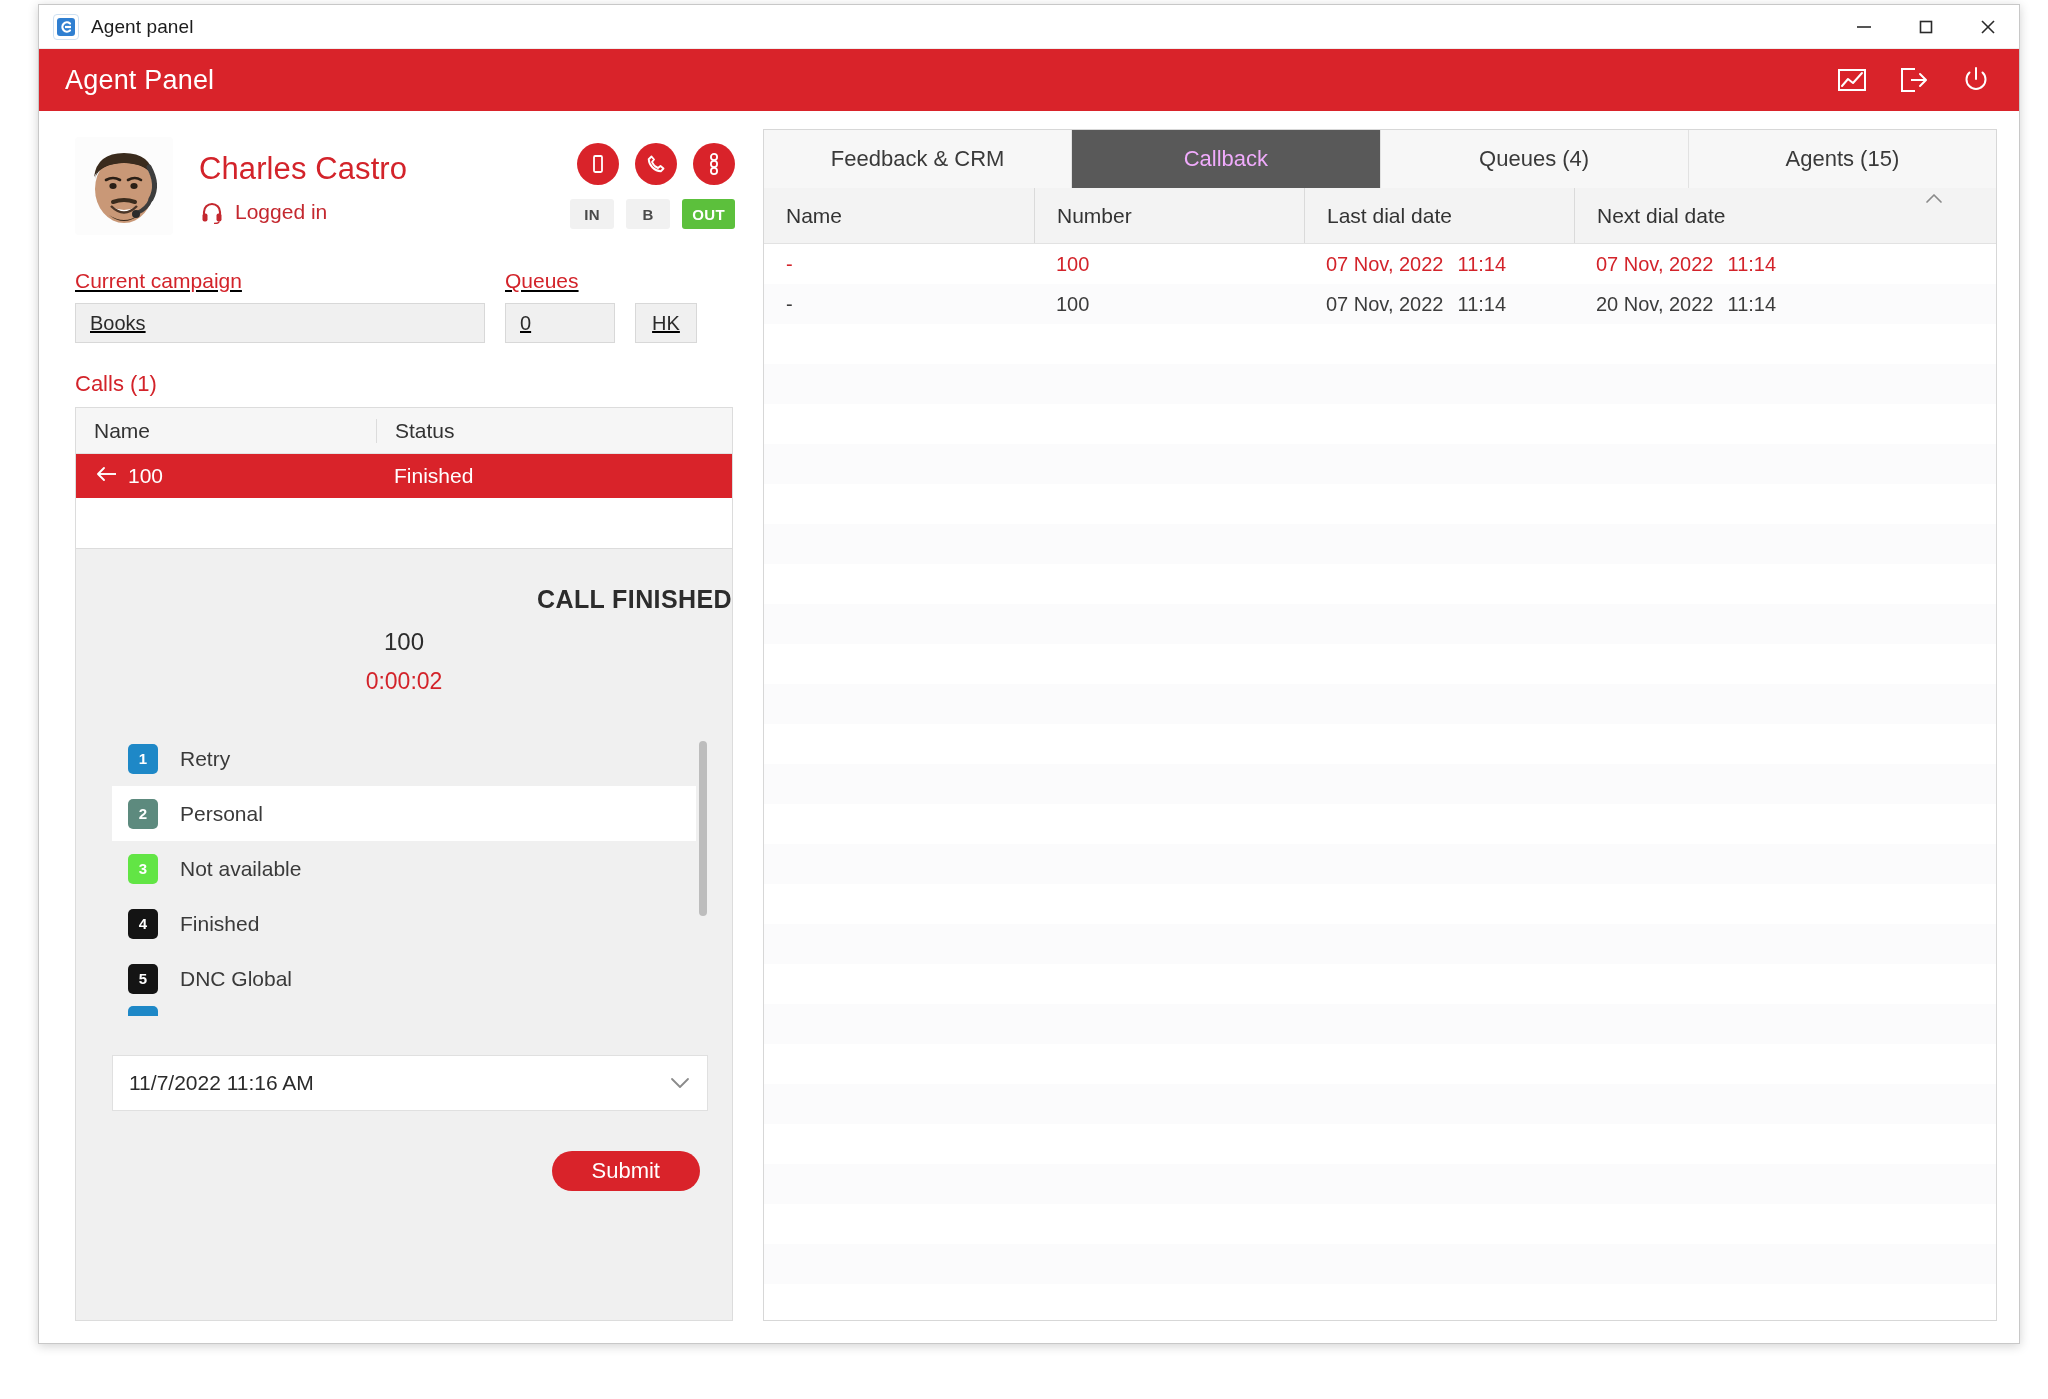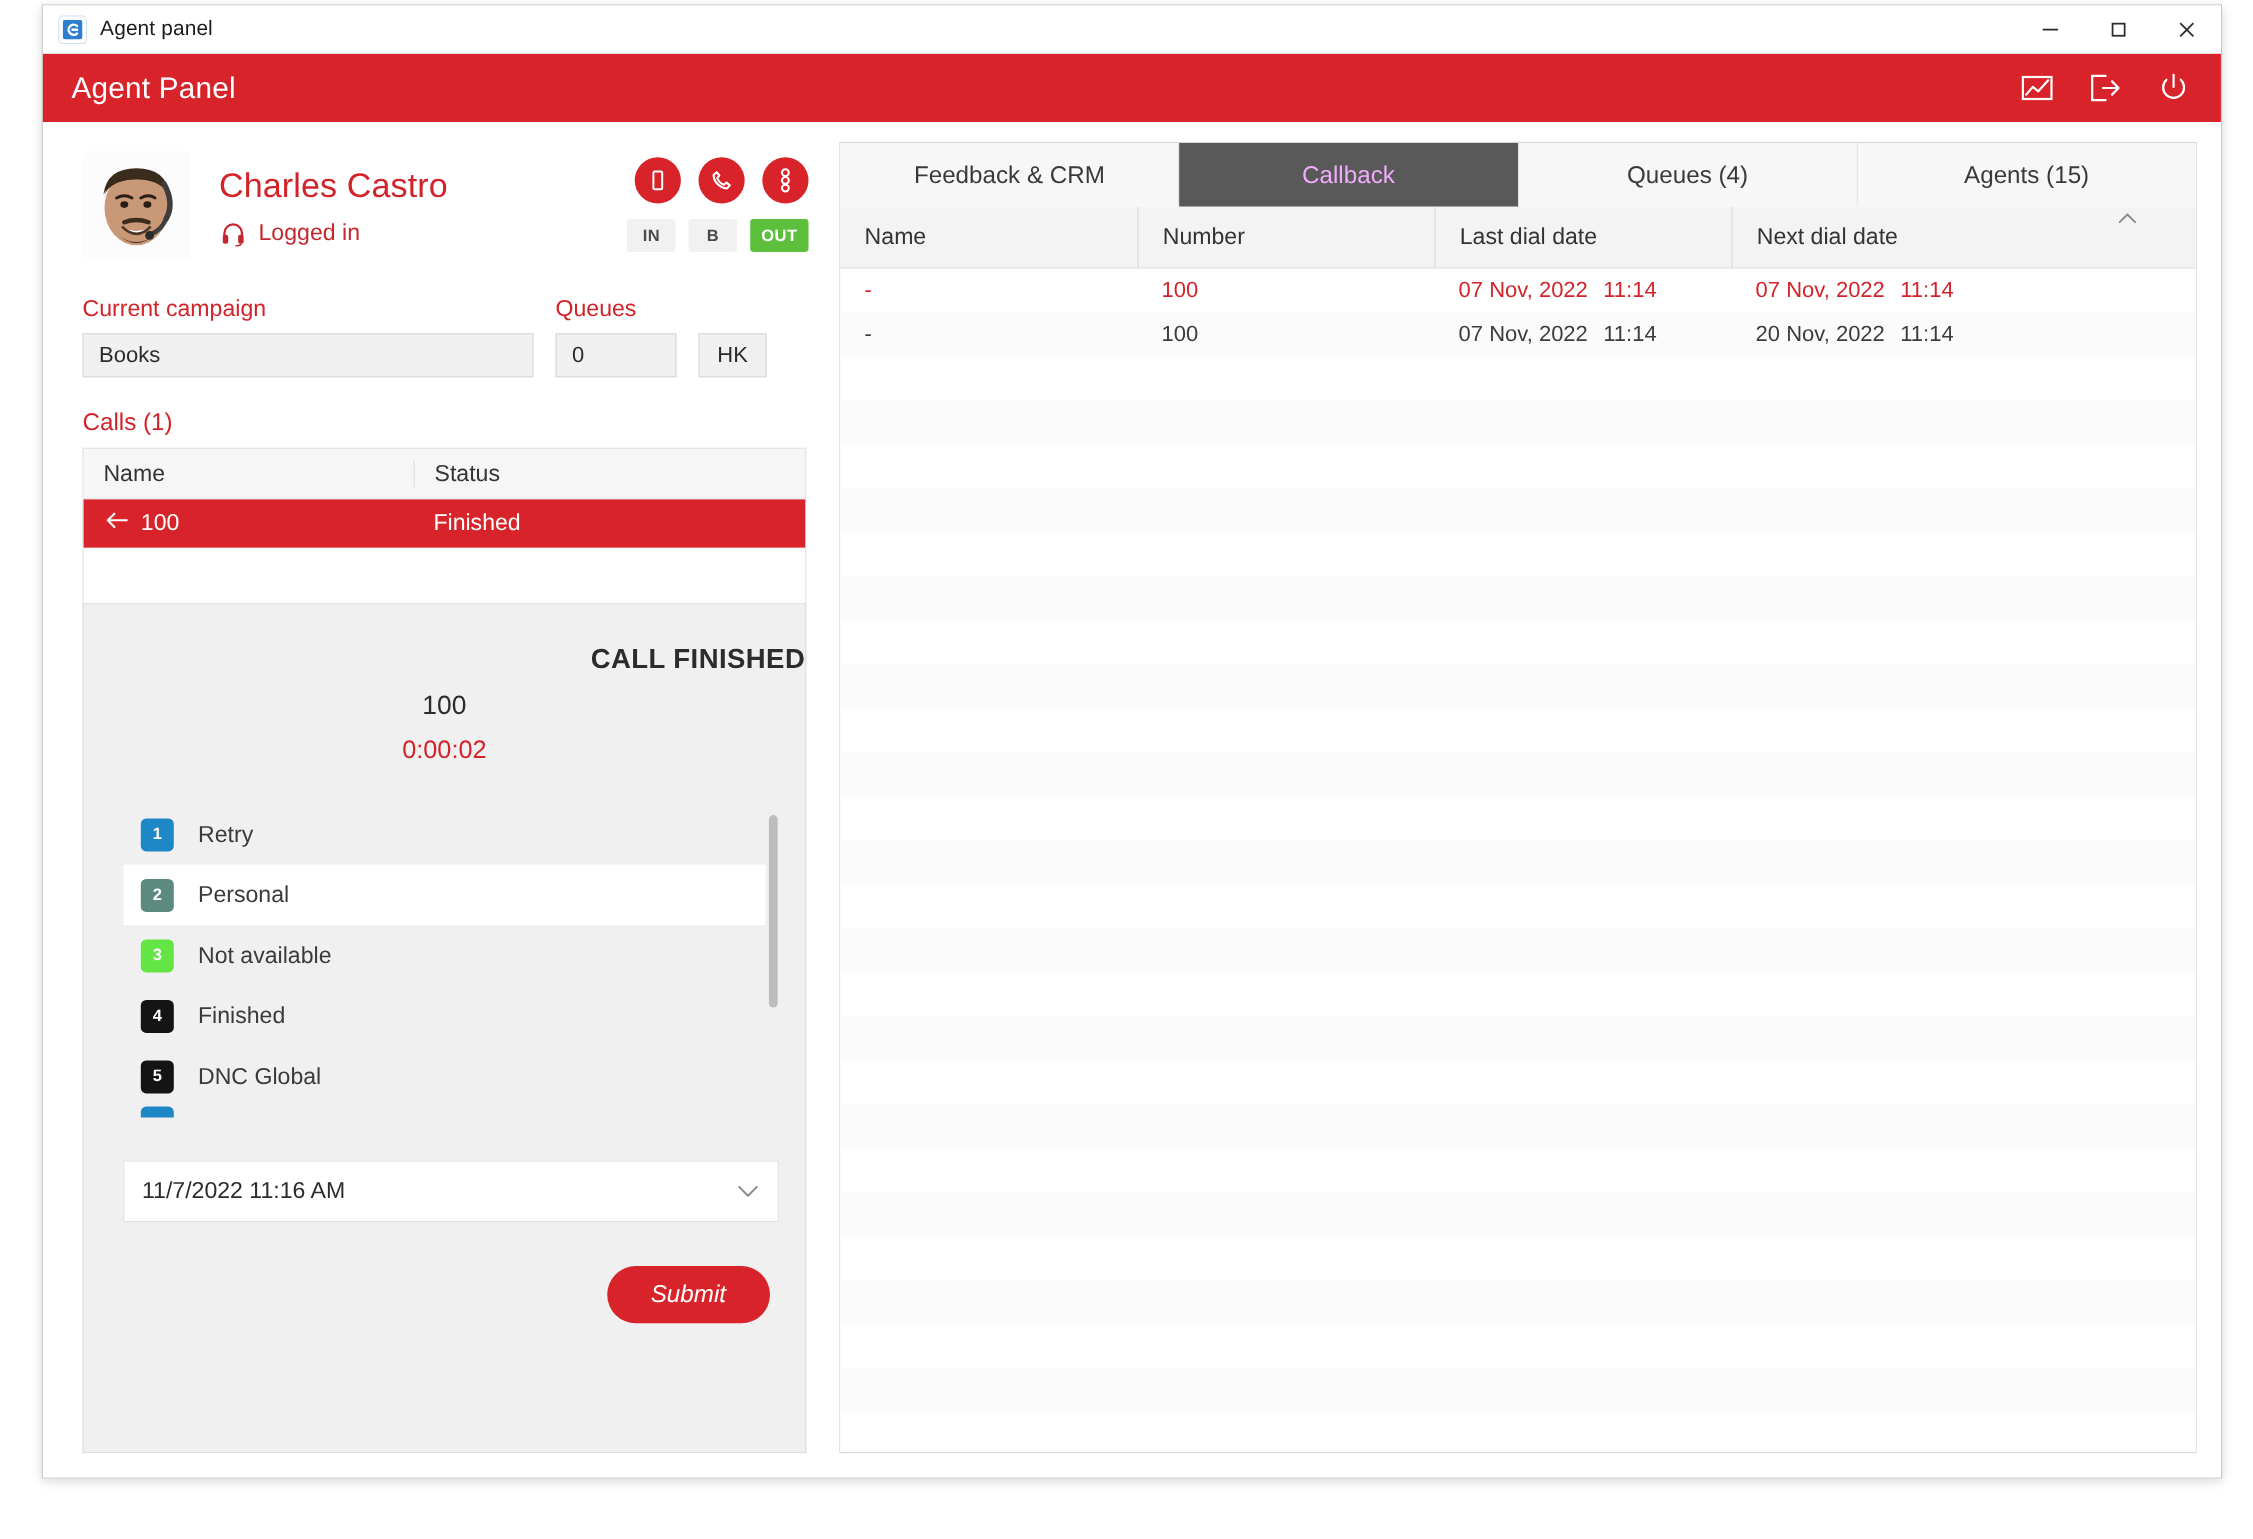--- a/index.html
+++ b/index.html
@@ -105,21 +105,21 @@
     border-radius: 3px;
     background: #f1f1f1;
     color: #4a4a4a;
     font-size: 15px; font-weight: 700;
     display: flex; align-items: center; justify-content: center;
     padding: 0 10px;
     letter-spacing: .4px;
   }
   .chip.active { background: #5cc03c; color: #ffffff; }
 
-  .field-row { display: flex; gap: 20px; padding: 34px 8px 0 14px; align-items: flex-end; }
+  .field-row { display: flex; gap: 20px; padding: 34px 8px 0 14px; align-items: flex-end; text-decoration: underline; }
   .field-group { display: flex; flex-direction: column; }
   .field-label { font-size: 21px; color: #d3232a; margin-bottom: 10px; }
   .field-box {
     height: 40px;
     background: #f0f0f0;
     border: 1px solid #d8d8d8;
     display: flex; align-items: center;
     padding: 0 14px;
     font-size: 20px; color: #2b2b2b;
   }
@@ -207,24 +207,23 @@
     display: flex; align-items: center;
     padding: 0 16px;
   }
   .datebox .dv { font-size: 21px; color: #2b2b2b; flex: 1 1 auto; }
   .datebox .chev { color: #7a7a7a; display: flex; align-items: center; }
 
   .submit-wrap { display: flex; justify-content: flex-end; padding: 40px 32px 0 0; }
   .submit-btn {
     background: #d9232a; color: #ffffff;
     border: none; border-radius: 26px;
-    height: 52px; padding: 0 40px;
+    height: 40px; padding: 0 40px;
     font-size: 22px; font-family: inherit;
     cursor: pointer;
-    font-style: italic;
   }
 
   
   .right {
     flex: 1 1 auto;
     display: flex; flex-direction: column;
     border: 1px solid #d7d7d7;
     background: #ffffff;
     min-height: 0;
     min-width: 0;

